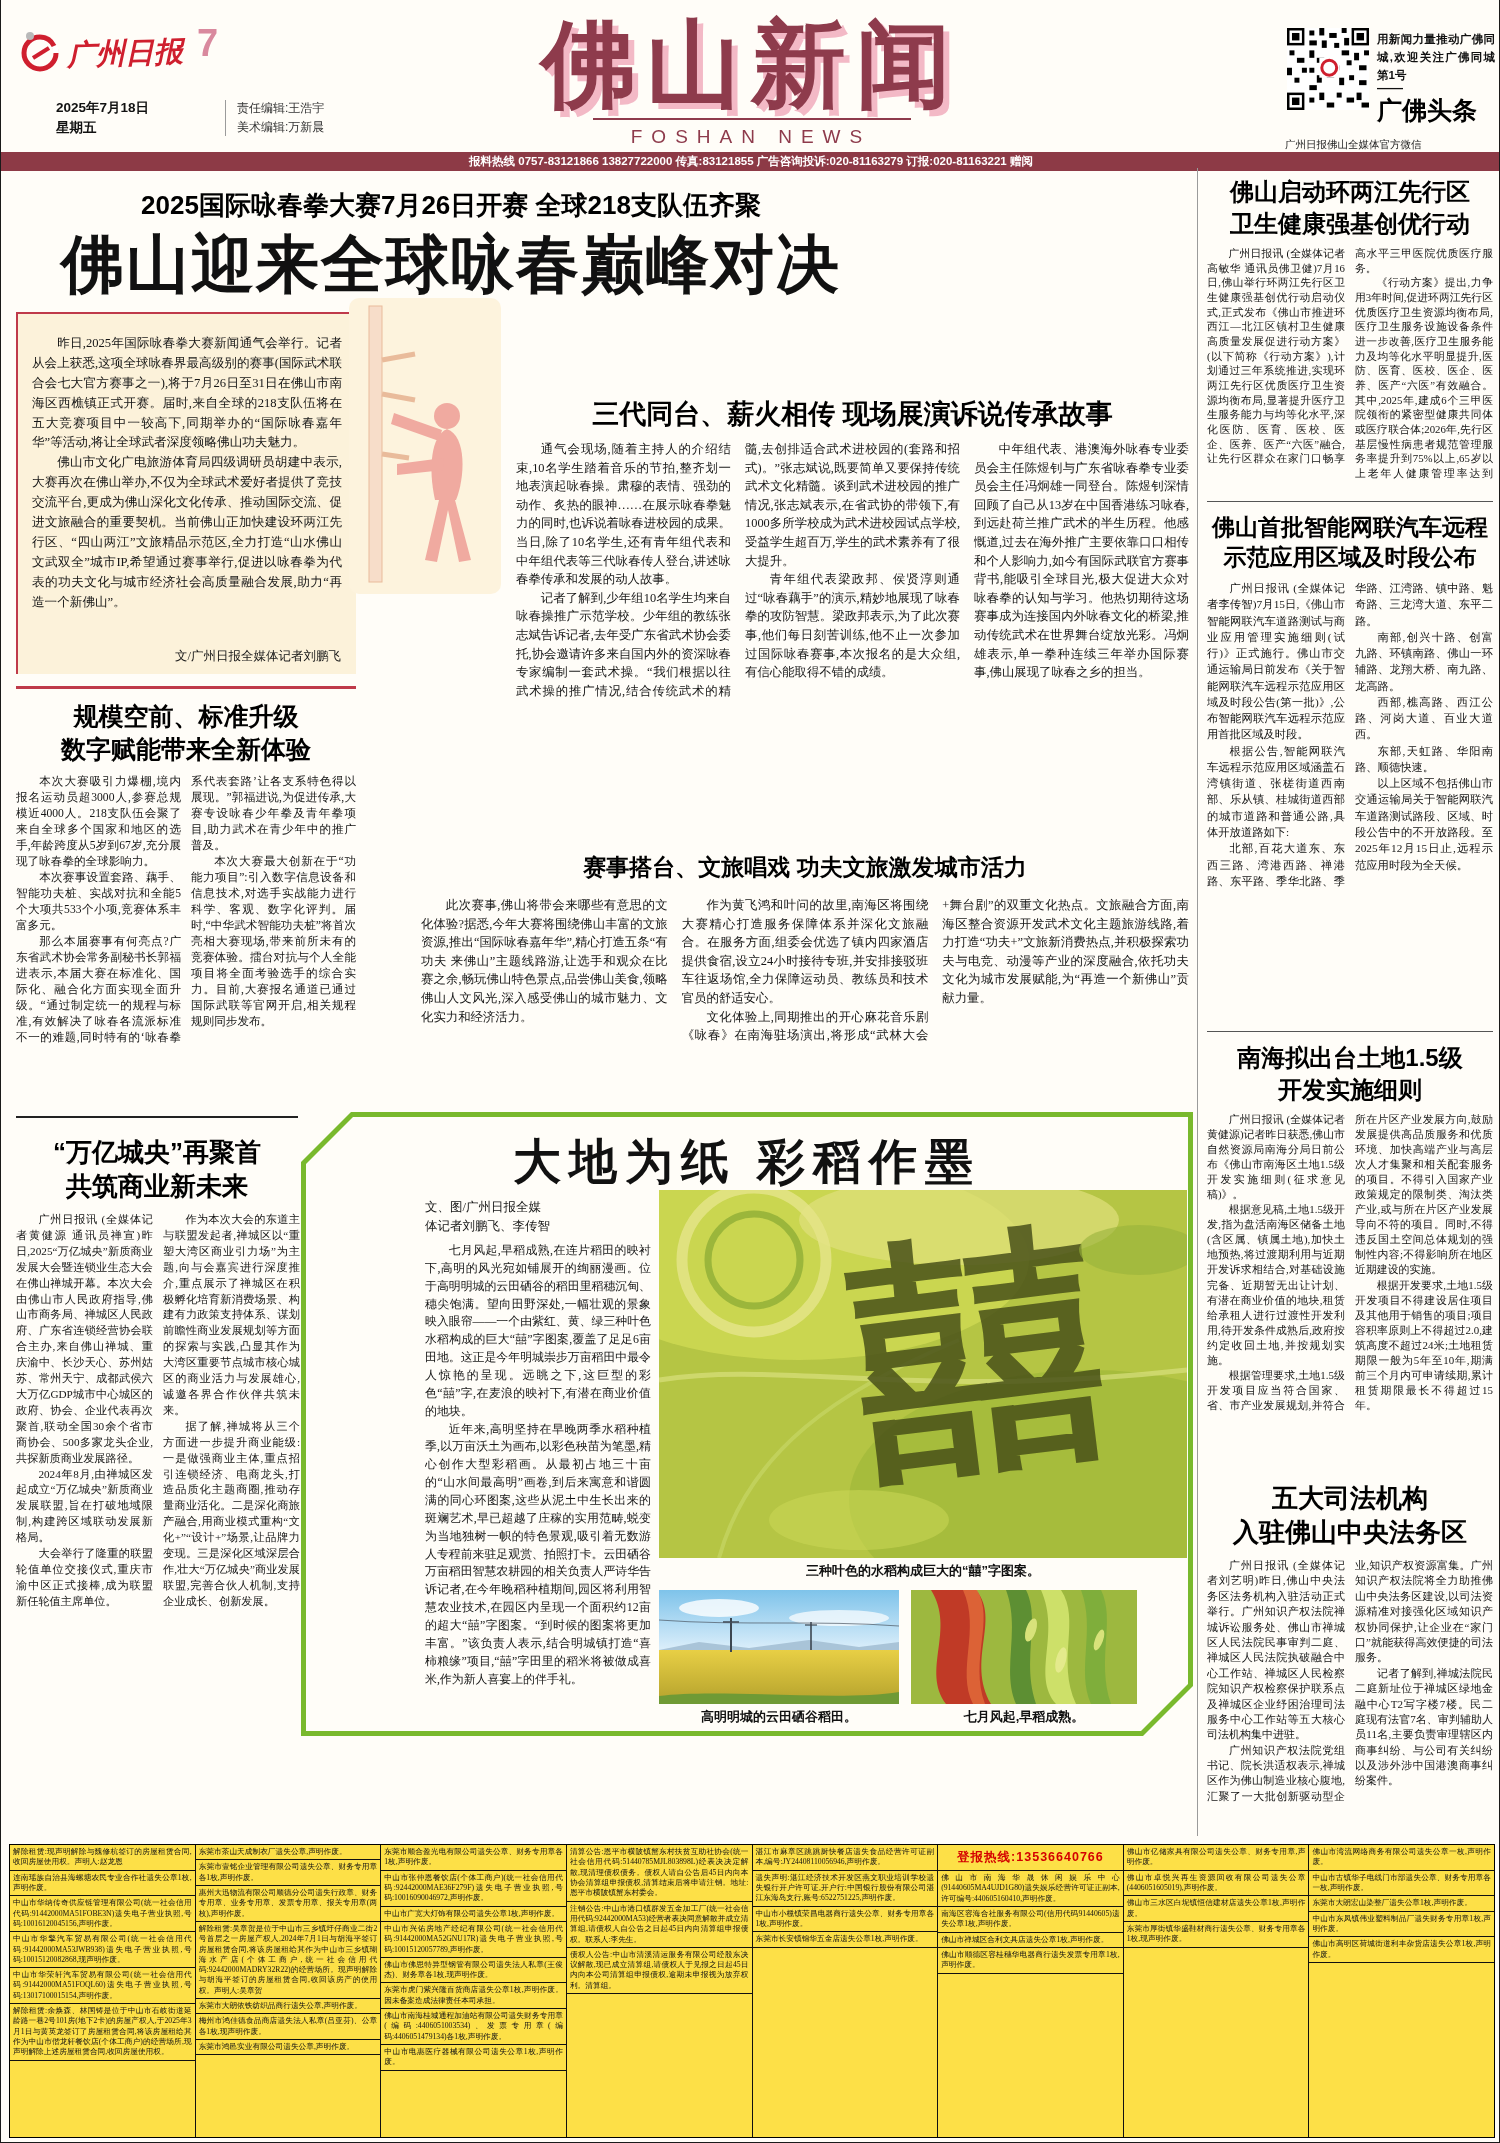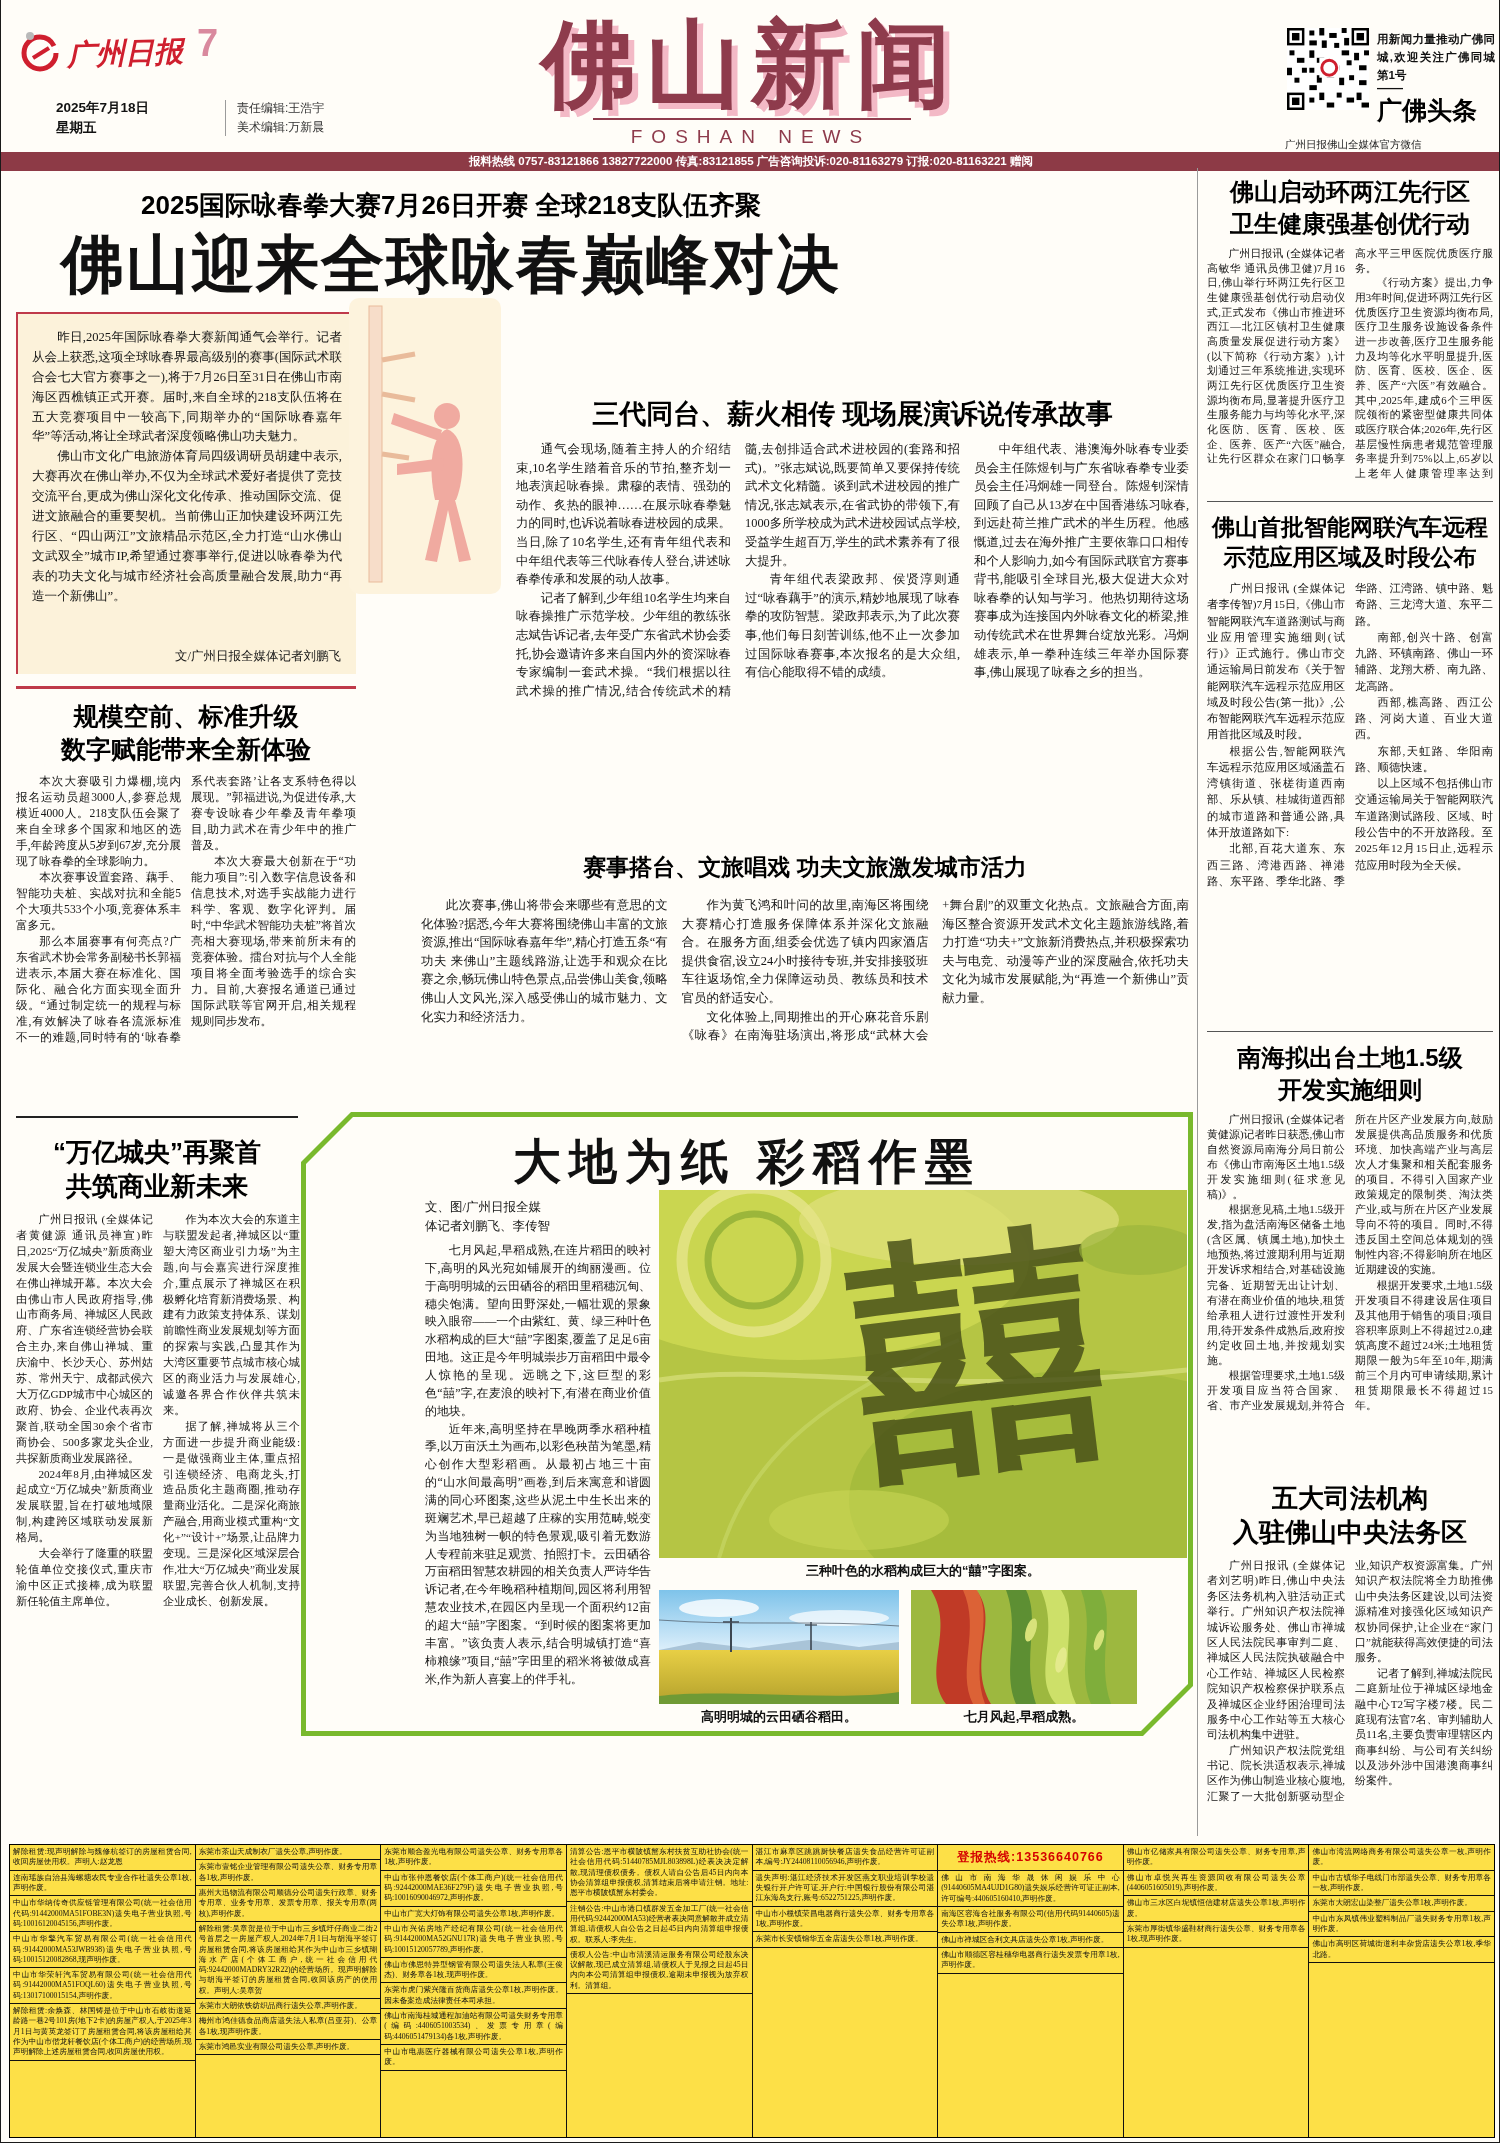--- a/index.html
+++ b/index.html
@@ -12,21 +12,21 @@
   .body{font-family:"Liberation Serif","DejaVu Serif",serif;text-align:justify;overflow:hidden;color:#151515;}
   .body p{margin:0;text-indent:2em;}
   .cols2{column-count:2;column-gap:10px;}
   .cols3{column-count:3;column-gap:14px;}
   .masthead{font-weight:900;color:#8e3b4c;letter-spacing:10px;
             font-family:"Liberation Serif","DejaVu Serif",serif;
             text-shadow:6px 6px 0 #f3b9c6;white-space:nowrap;}
   .mast-en{color:#8e3b4c;letter-spacing:9px;font-weight:400;}
   .redbar{background:#8d3a46;color:#fff;font-size:11.5px;line-height:19px;font-weight:bold;}
   .bigheadline{font-family:"Liberation Serif","DejaVu Serif",serif;font-weight:900;letter-spacing:2px;white-space:nowrap;}
-  .intro-box{background:#fcf2da;border-top:2px solid #bf3a4a;border-left:2px solid #bf3a4a;box-sizing:border-box;padding:14px 14px 8px 14px;}
+  .intro-box{background:#fcf2da;border-top:2px solid #bf3a4a;border-left:2px solid #bf3a4a;box-sizing:border-box;padding:20px 14px 8px 14px;}
   .credit{text-align:right;text-indent:0 !important;font-family:"Liberation Serif","DejaVu Serif",serif;}
   .rule-red{background:#bf3a4a;}
   .rule-dark{background:#222;}
   .vrule{background:#9b9b9b;width:1px;}
   .greenbox-outer{background:#79b92d;clip-path:polygon(50px 0,100% 0,100% calc(100% - 50px),calc(100% - 50px) 100%,0 100%,0 50px);}
   .greenbox-inner{position:absolute;left:5px;top:5px;right:5px;bottom:5px;background:#fffdf8;
                   clip-path:polygon(47px 0,100% 0,100% calc(100% - 47px),calc(100% - 47px) 100%,0 100%,0 47px);}
   .caption{font-weight:bold;font-size:13px;font-family:"Liberation Sans","DejaVu Sans",sans-serif;}
   .ads{display:flex;border:1px solid #000000;background:#fde047;}
   .ads-col{flex:1 1 0;border-right:1px solid #111;overflow:hidden;}
@@ -356,17 +356,17 @@
         <div class="ad">佛山市亿储家具有限公司遗失公章、财务专用章,声明作废。</div>
         <div class="ad">佛山市卓悦兴再生资源回收有限公司遗失公章(4406051605019),声明作废。</div>
         <div class="ad">佛山市三水区白坭镇恒信建材店遗失公章1枚,声明作废。</div>
         <div class="ad">东莞市厚街镇华盛鞋材商行遗失公章、财务专用章各1枚,现声明作废。</div>
       </div>
     <div class="ads-col">
         <div class="ad">佛山市湾流网络商务有限公司遗失公章一枚,声明作废。</div>
         <div class="ad">中山市古镇华子电线门市部遗失公章、财务专用章各一枚,声明作废。</div>
         <div class="ad">东莞市大朗宏山染整厂遗失公章1枚,声明作废。</div>
         <div class="ad">中山市东凤镇伟业塑料制品厂遗失财务专用章1枚,声明作废。</div>
-        <div class="ad">佛山市高明区荷城街道利丰杂货店遗失公章1枚,季华北路。</div>
+        <div class="ad">佛山市高明区荷城街道利丰杂货店遗失公章1枚,声明作废。</div>
       </div>
   </div>
 
 </div>
 
 </body></html>

